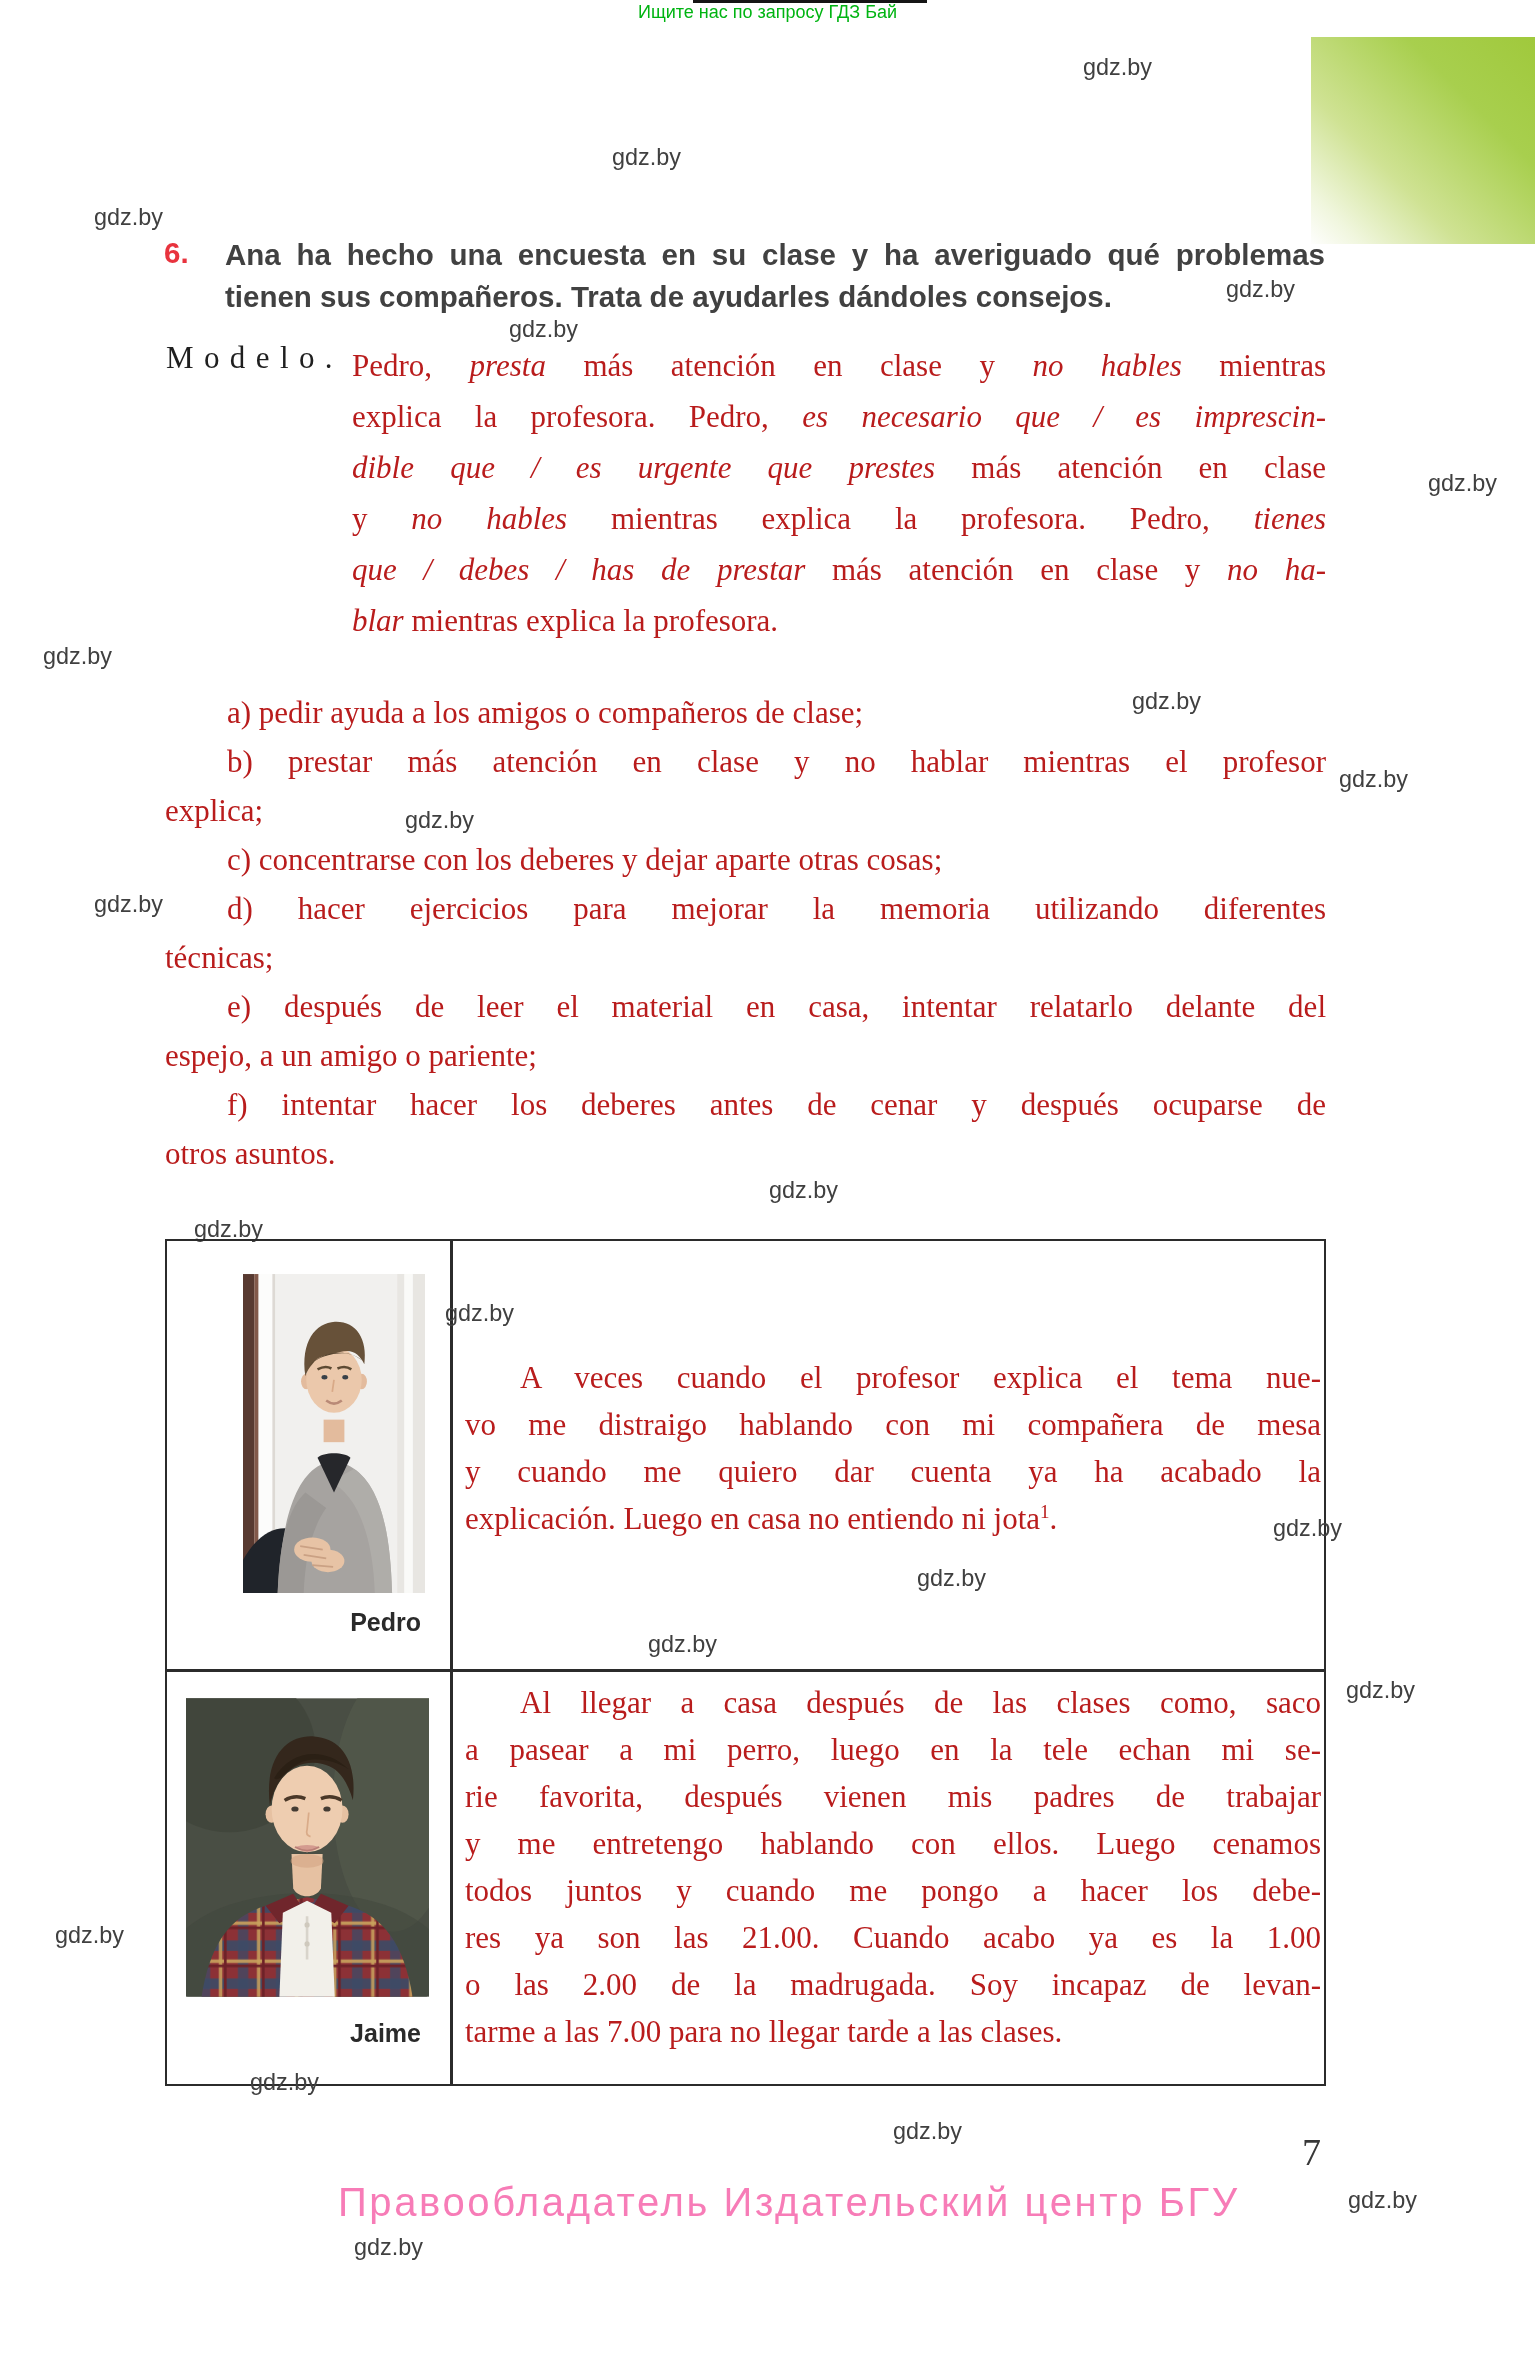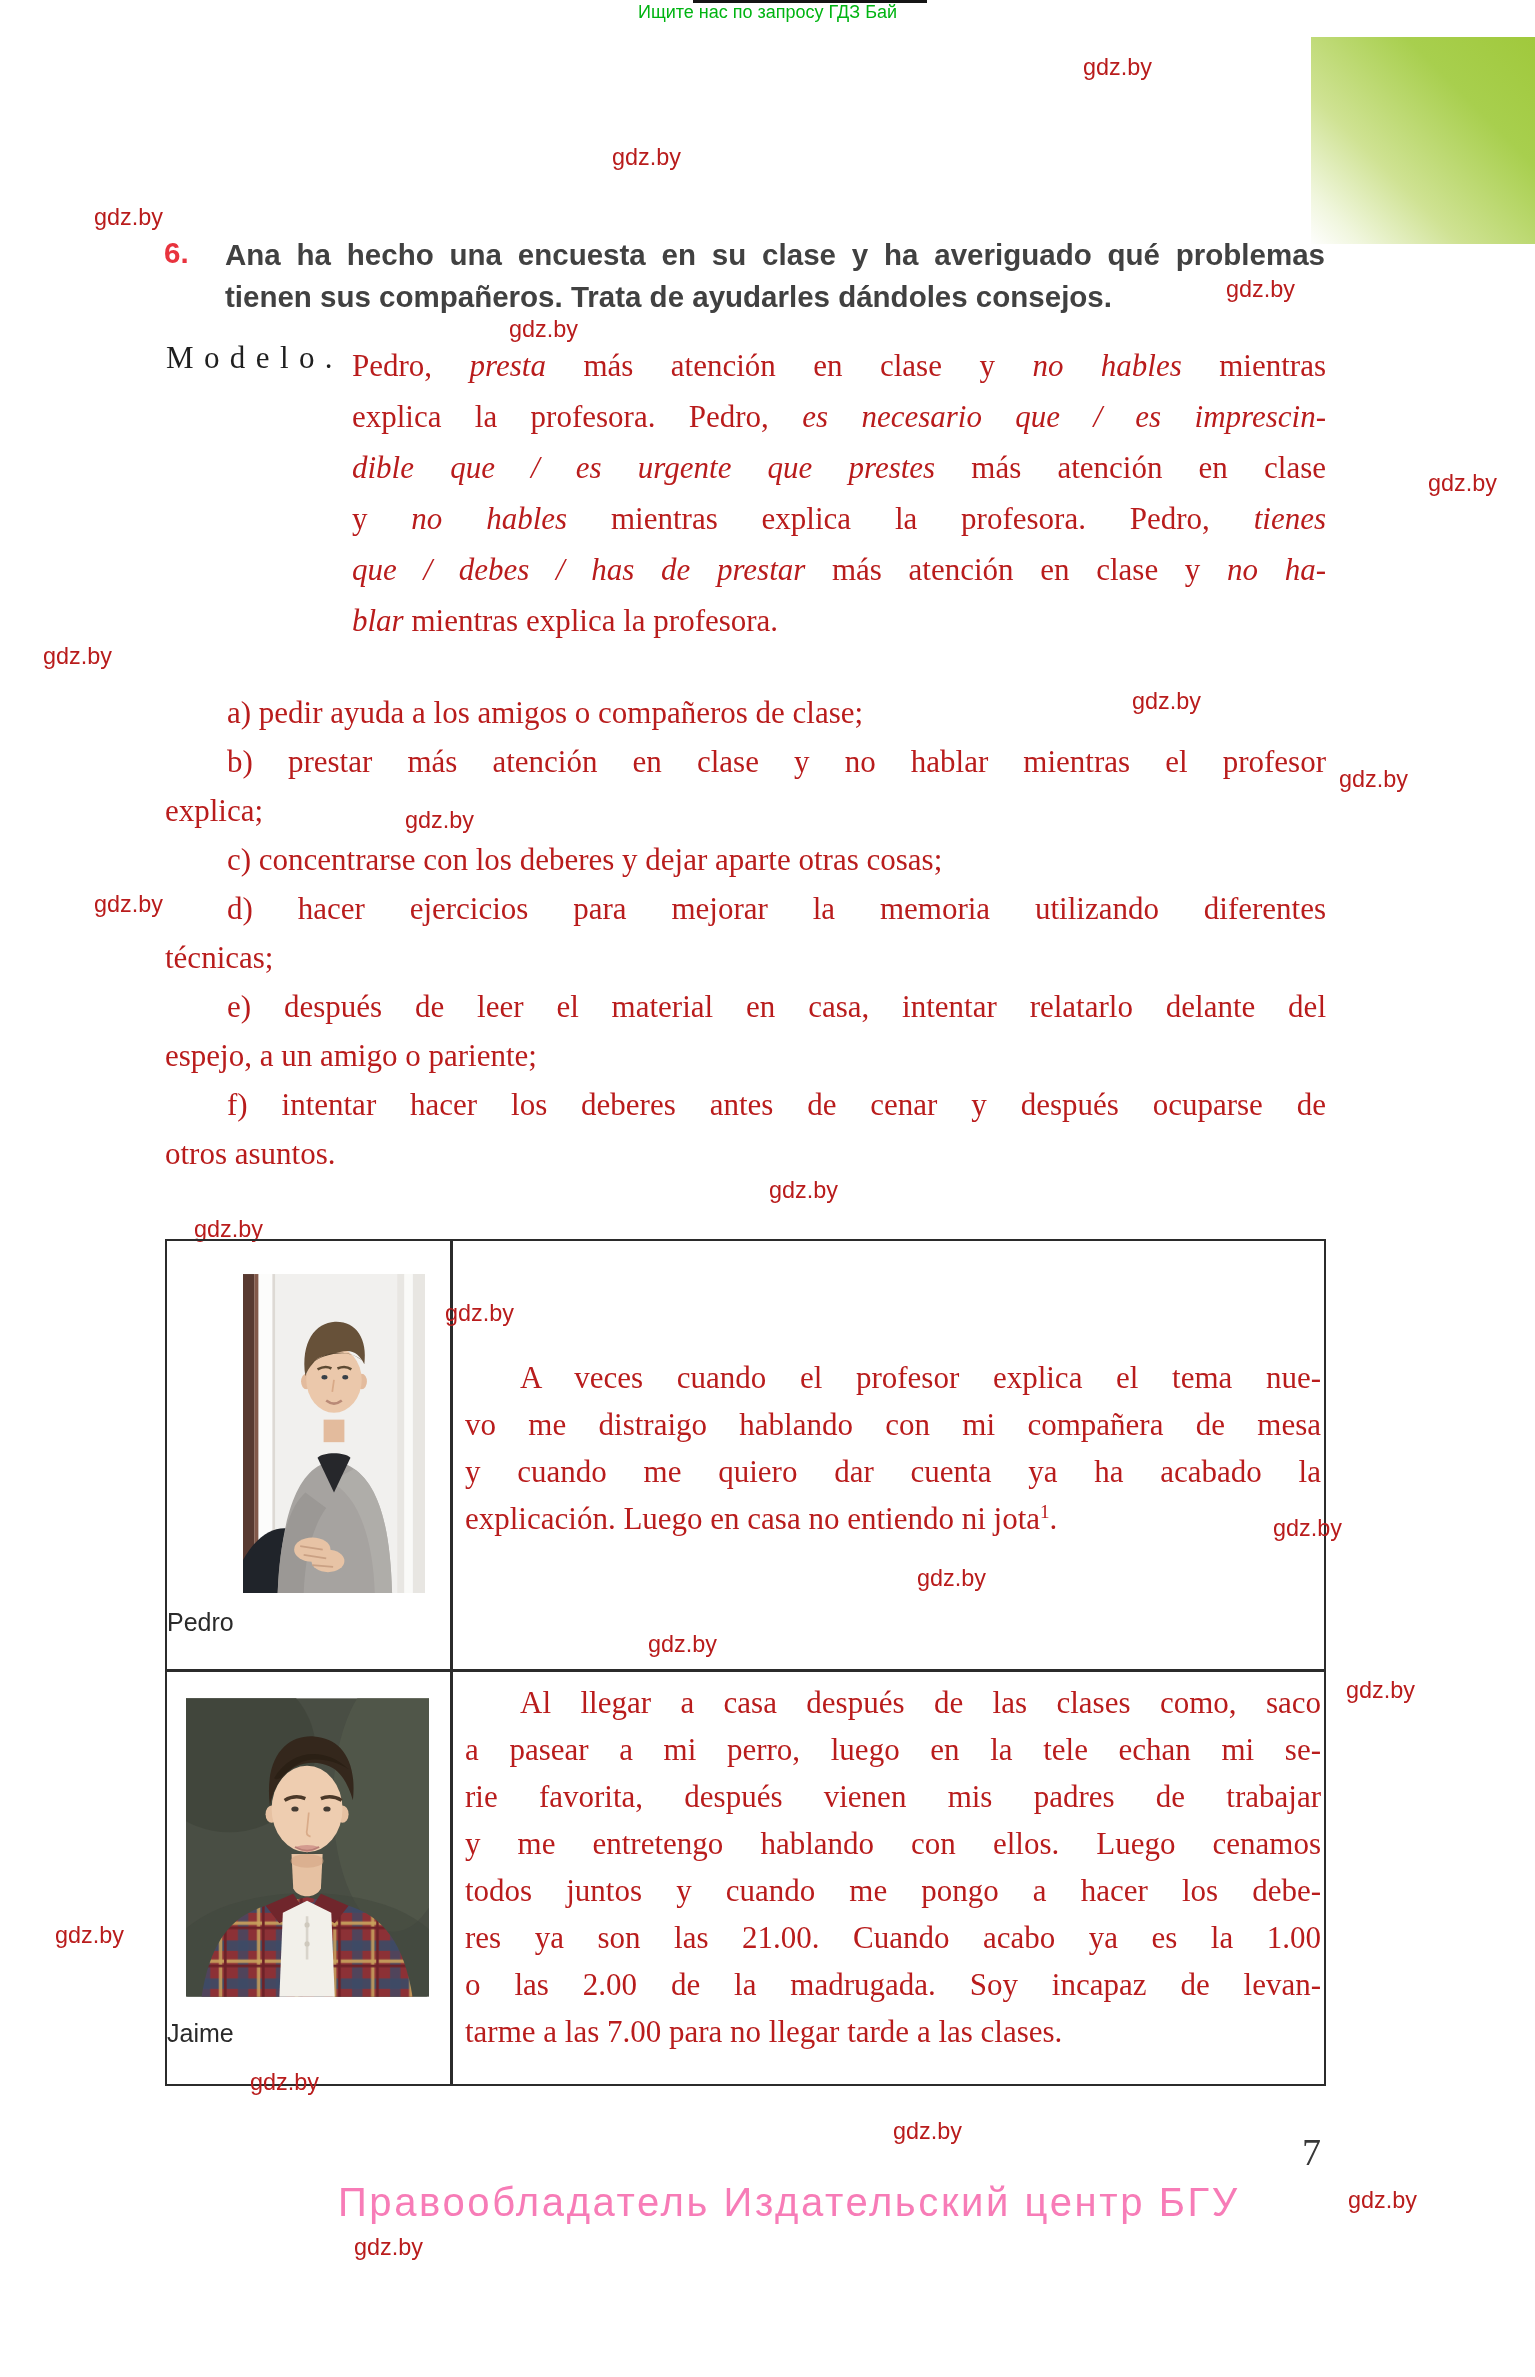--- a/index.html
+++ b/index.html
@@ -1,19 +1,19 @@
 <!DOCTYPE html>
 <html style="font-size:14px"><head>
 <meta charset="utf-8">
 <style>
   html,body{margin:0;padding:0;background:#ffffff;}
   .page{position:relative;width:1535px;height:2377px;background:#ffffff;overflow:hidden;
         font-family:"Liberation Serif",serif;}
   
-  .wm{position:absolute;font-family:"Liberation Sans",sans-serif;font-size:23.4px;color:#b91c1c;white-space:nowrap;}
+  .wm{position:absolute;font-family:"Liberation Sans",sans-serif;font-size:23.4px;color:#404040;white-space:nowrap;}
   
   .banner{position:absolute;top:1.7px;left:0;width:100%;text-align:center;
           font-family:"Liberation Sans",sans-serif;font-size:18px;color:#00b412;}
   .artifact{position:absolute;left:693px;top:0;width:234px;height:2.6px;background:#151515;}
   .corner-box{position:absolute;left:1311px;top:37px;width:224px;height:207px;
       background:linear-gradient(225deg,#a0c93c 0%,#a8cf4e 30%,#cfe293 65%,#f0f6dd 88%,#fefefd 100%);}
   
   .ex-num{position:absolute;left:164px;top:236px;font-family:"Liberation Sans",sans-serif;
           font-size:29.5px;font-weight:bold;color:#e8333e;}
   .ex-text{position:absolute;left:225px;top:234px;width:1100px;
@@ -28,22 +28,22 @@
   sup{font-size:19px;line-height:0;}
   .modelo-label{position:absolute;left:166px;top:340px;font-size:31px;letter-spacing:10.4px;color:#1f1f1f;}
   .modelo-text{left:352px;top:340px;width:974px;line-height:51px;}
   .advice{left:165px;top:688px;width:1161px;line-height:49px;--ind:62px;}
   
   .survey-table{position:absolute;left:165px;top:1239px;width:1161px;height:847px;
                 border:2.6px solid #2b2b2b;box-sizing:border-box;}
   .survey-table .vline{position:absolute;left:283px;top:0;width:2.6px;height:100%;background:#2b2b2b;}
   .survey-table .hline{position:absolute;left:0;top:428px;width:100%;height:2.6px;background:#2b2b2b;}
   .photo{position:absolute;}
-  .caption{position:absolute;left:167px;width:254px;text-align:left;
-           font-family:"Liberation Sans",sans-serif;font-size:25px;font-weight:normal;color:#2a2a2a;}
+  .caption{position:absolute;left:167px;width:254px;text-align:right;
+           font-family:"Liberation Sans",sans-serif;font-size:25px;font-weight:bold;color:#2a2a2a;}
   .pedro-text{left:465px;top:1354px;width:856px;line-height:47px;--ind:55px;}
   .jaime-text{left:465px;top:1679px;width:856px;line-height:47px;--ind:55px;}
   .pagenum{position:absolute;left:1302px;top:2130px;font-size:38px;color:#383838;}
   .copyright{position:absolute;left:338px;top:2180px;width:918px;
              font-family:Liberation Sans, sans-serif;font-size:40px;letter-spacing:2.6px;
              color:#f77cb7;white-space:nowrap;}
   .footer-links{position:absolute;left:0;top:2345px;width:100%;text-align:center;
                 font-family:"Liberation Sans",sans-serif;font-size:20px;color:#2e45cb;margin-top:48px;}
 </style>
 </head>

